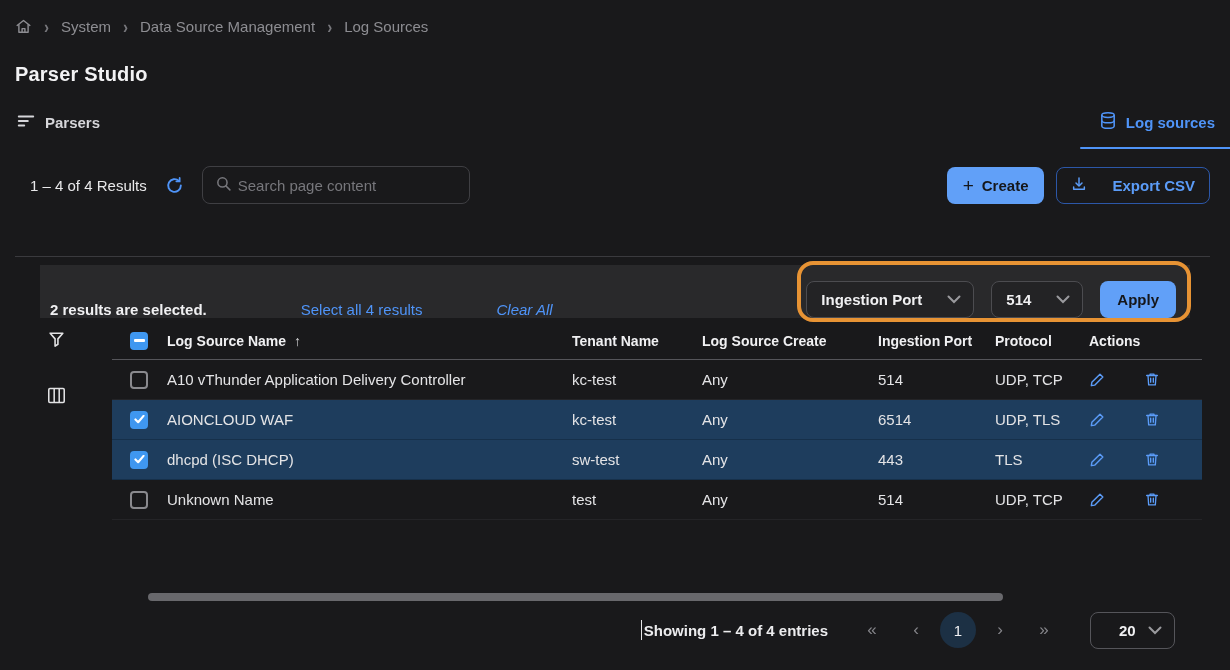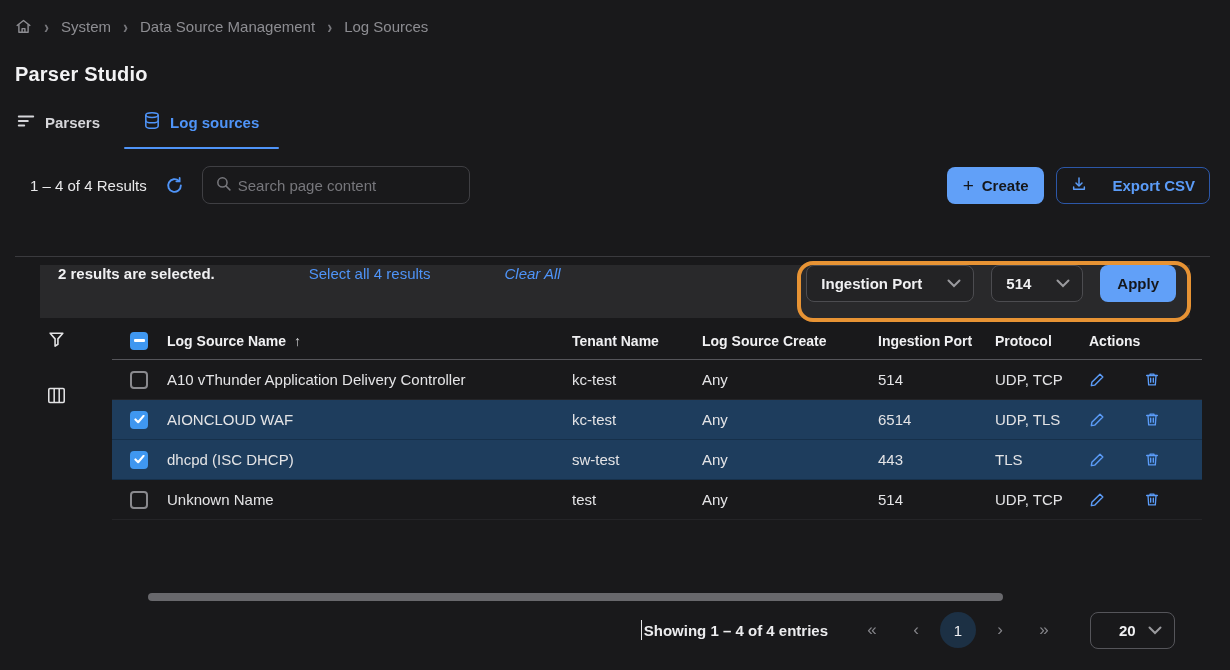--- a/index.html
+++ b/index.html
@@ -16,41 +16,41 @@
   
   .breadcrumb { display:flex; align-items:center; gap:12px; padding:18px 15px 0 15px; color:#8d8d92; font-size:15px; }
   .breadcrumb .sep { color:#77777c; font-size:15px; font-weight:600; transform:scaleY(1.25); }
   .crumb { color:#8d8d92; }
   .home-ic { display:flex; align-items:center; color:#8d8d92; }
 
   
   .page-title { font-size:20px; font-weight:600; color:#f2f2f4; padding:28px 15px 0 15px; letter-spacing:.2px; }
 
   
-  .tabs { display:flex; align-items:flex-end; gap:44px; padding:26px 33px 0 17px; position:relative; }
+  .tabs { display:flex; align-items:flex-end; gap:44px; padding:26px 15px 0 17px; position:relative;justify-content:space-between; }
   .tab { display:flex; align-items:center; gap:10px; font-size:15px; font-weight:600; padding-bottom:16px; cursor:pointer; }
   .tab.inactive { color:#d6d6da; }
   .tab.active { color:#4f94f8; position:relative; }
   .tab.active::after { content:""; position:absolute; left:-20px; right:-20px; bottom:-1px; height:2px; background:#4f94f8; border-radius:2px; }
   .tabs-divider { position:absolute; left:15px; top:170px; width:1195px; height:1px; background:#3a3a3e; }
 
   
   .toolbar { display:flex; align-items:center; padding:18px 20px 0 30px; height:56px; }
   .results-count { font-size:15px; color:#e8e8ea; }
   .refresh-btn { margin-left:18px; color:#4f94f8; display:flex; align-items:center; cursor:pointer; }
   .search-box { margin-left:18px; width:268px; height:38px; border:1px solid #3f3f43; border-radius:8px; display:flex; align-items:center; padding:0 12px; gap:6px; color:#77777c; background:transparent; }
   .search-box input { background:transparent; border:none; outline:none; color:#d8d8da; font-size:15px; width:100%; font-family:"Liberation Sans", sans-serif; }
   .search-box input::placeholder { color:#77777c; }
   .toolbar-right { margin-left:auto; display:flex; gap:12px; }
   .btn-primary { background:#61a0f8; color:#15171b; border:none; border-radius:8px; height:37px; padding:0 16px; font-size:15px; font-weight:600; display:flex; align-items:center; gap:8px; cursor:pointer; font-family:"Liberation Sans", sans-serif; }
   .btn-outline { background:transparent; color:#5b9cf8; border:1px solid #2c57a8; border-radius:8px; height:37px; padding:0 14px; font-size:15px; font-weight:600; display:flex; align-items:center; gap:25px; cursor:pointer; font-family:"Liberation Sans", sans-serif; }
   .plus-glyph { font-size:19px; font-weight:400; line-height:1; }
 
   
-  .banner { position:absolute; left:40px; top:265px; width:1150px; height:53px; background:#29292b; display:flex; align-items:flex-start; padding:0 14px 0 18px; }
+  .banner { position:absolute; left:40px; top:265px; width:1150px; height:53px; background:#29292b; display:flex; align-items:flex-end; padding:0 14px 0 10px; }
   .banner-text { font-size:15px; font-weight:600; color:#f0f0f2; }
   .banner-link { font-size:15px; color:#4f94f8; cursor:pointer; }
   .link-select-all { margin-left:94px; }
   .link-clear { margin-left:74px;font-style:italic; }
   .banner-controls { margin-left:auto; display:flex; align-items:center; gap:17px; }
   .select-ctl { height:37px; background:#232325; border:1px solid #4c4c50; border-radius:8px; display:flex; align-items:center; justify-content:space-between; padding:0 12px 0 14px; font-size:15px; font-weight:600; color:#f0f0f2; cursor:pointer; gap:14px; }
   .select-ctl .chev { color:#9a9a9e; display:flex; }
   .ctl-port { width:168px; }
   .ctl-value { width:92px; }
   .btn-apply { background:#61a0f8; color:#15171b; border:none; border-radius:8px; height:37px; padding:0 17px; font-size:15px; font-weight:600; cursor:pointer; font-family:"Liberation Sans", sans-serif; }

